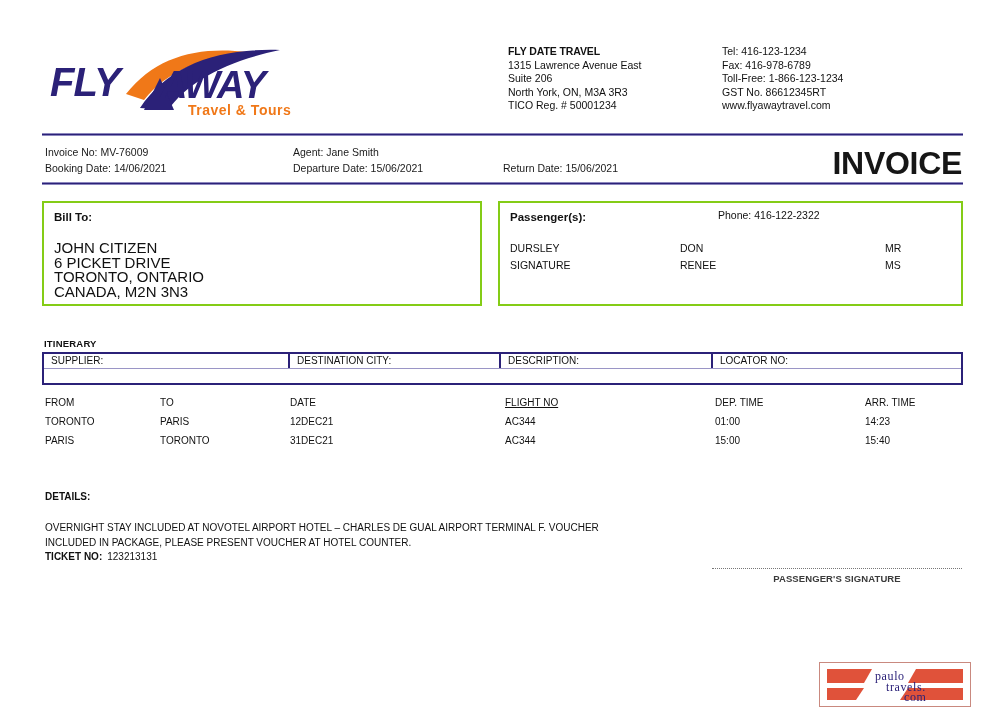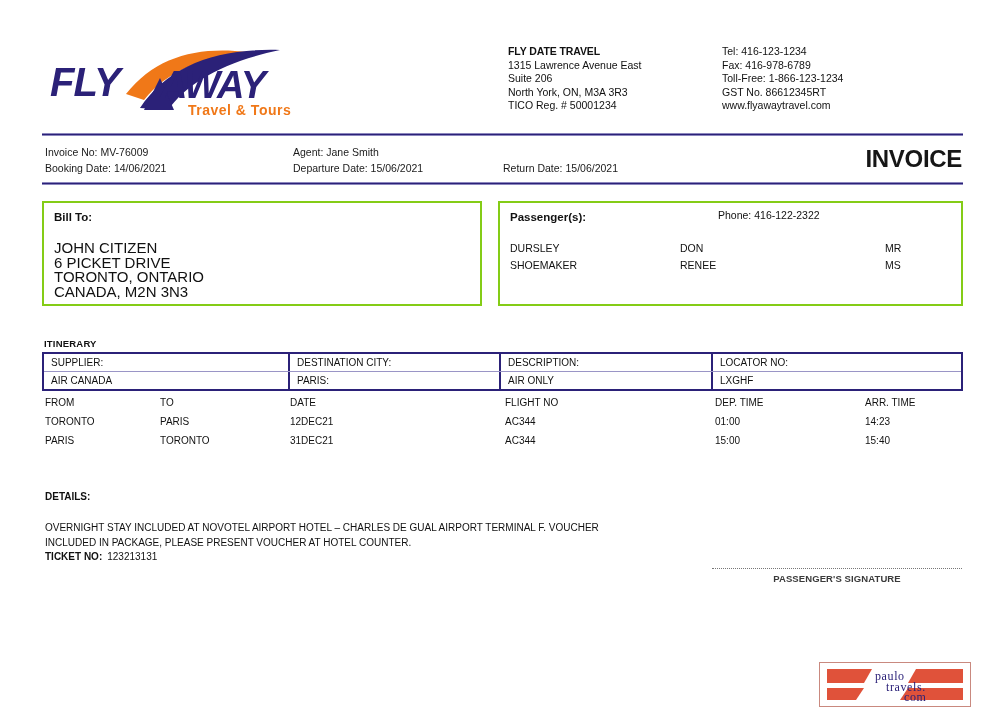--- a/index.html
+++ b/index.html
@@ -48,21 +48,21 @@
 
   
   #meta-wrap { position: absolute; left: 45px; top: 144px; width: 920px; height: 36px; }
   #meta-wrap .mcol { position: absolute; font-size: 10.5px; line-height: 16px; }
   #meta-c1 { left: 0px;   top: 0px; }
   #meta-c2 { left: 248px; top: 0px; }
   #meta-c3 { left: 458px; top: 16px; }
 
   #invoice-title {
     position: absolute; right: 38px; top: 145px;
-    font-size: 24px; font-weight: bold;
+    font-size: 32px; font-weight: bold;
     letter-spacing: -0.3px;
     color: #161616;
   }
 
   
   .navybox {
     position: absolute;
     border: 2px solid #84cc16;
     background: #fff;
     box-shadow: 0 0 0 1px #fff inset;
@@ -94,21 +94,21 @@
   #pax-table td.c-title { width: 65px; }
 
   
   #itinerary-label {
     position: absolute; left: 44px; top: 338px;
     font-size: 9.5px; font-weight: bold; letter-spacing: 0.2px; color: #111;
   }
 
   #itin-box {
     position: absolute; left: 42px; top: 352px;
-    width: 921px; height: 39px;
+    width: 921px; height: 33px;
     border: 2px solid #2b2178;
   }
   #itin-box .row {
     position: absolute; left: 0; width: 100%; height: 50%;
     display: flex;
   }
   #itin-box .row.r1 { top: 0; border-bottom: 1px solid #9a95c6; }
   #itin-box .row.r2 { top: 50%; }
   #itin-box .cell {
     font-size: 10px; color: #111;
@@ -132,21 +132,21 @@
   }
   #flights th, #flights td {
     text-align: left; font-weight: normal;
     padding: 0 0 4px 0; color: #111;
     line-height: 15px;
   }
   #flights th { font-weight: normal; }
   #flights .w-from   { width: 115px; }
   #flights .w-to     { width: 130px; }
   #flights .w-date   { width: 215px; }
-  #flights .w-flight { width: 210px; }
+  #flights .w-flight { width: 210px; text-decoration: underline; }
   #flights .w-dep    { width: 150px; }
   #flights .w-arr    { width: auto; }
 
   
   #details-wrap { position: absolute; left: 45px; top: 491px; width: 700px; }
   #details-title { font-size: 10px; font-weight: bold; color: #111; margin-bottom: 19px; }
   #details-body { font-size: 10px; line-height: 14.5px; color: #111; }
 
   #ticket-wrap {
     position: absolute; left: 45px; top: 551px;
@@ -244,42 +244,36 @@
   <div class="boxtitle">Passenger(s):</div>
   <div id="pax-phone">Phone: 416-122-2322</div>
   <table id="pax-table">
     <tbody>
       <tr>
         <td class="c-last">DURSLEY</td>
         <td class="c-first">DON</td>
         <td class="c-title">MR</td>
       </tr>
       <tr>
-        <td class="c-last">SHOEMAKER</td>
+        <td class="c-last">SIGNATURE</td>
         <td class="c-first">RENEE</td>
         <td class="c-title">MS</td>
       </tr>
     </tbody>
   </table>
 </div>
 
 <div id="itinerary-label">ITINERARY</div>
 
 <div id="itin-box">
   <div class="row r1">
     <div class="cell col-supplier">SUPPLIER:</div>
     <div class="cell col-dest">DESTINATION CITY:</div>
     <div class="cell col-desc">DESCRIPTION:</div>
     <div class="cell col-loc">LOCATOR NO:</div>
-  </div>
-  <div class="row r2">
-    <div class="cell col-supplier">AIR CANADA</div>
-    <div class="cell col-dest">PARIS:</div>
-    <div class="cell col-desc">AIR ONLY</div>
-    <div class="cell col-loc">LXGHF</div>
   </div>
 </div>
 
 <table id="flights">
   <thead>
     <tr>
       <th class="w-from">FROM</th>
       <th class="w-to">TO</th>
       <th class="w-date">DATE</th>
       <th class="w-flight">FLIGHT NO</th>

